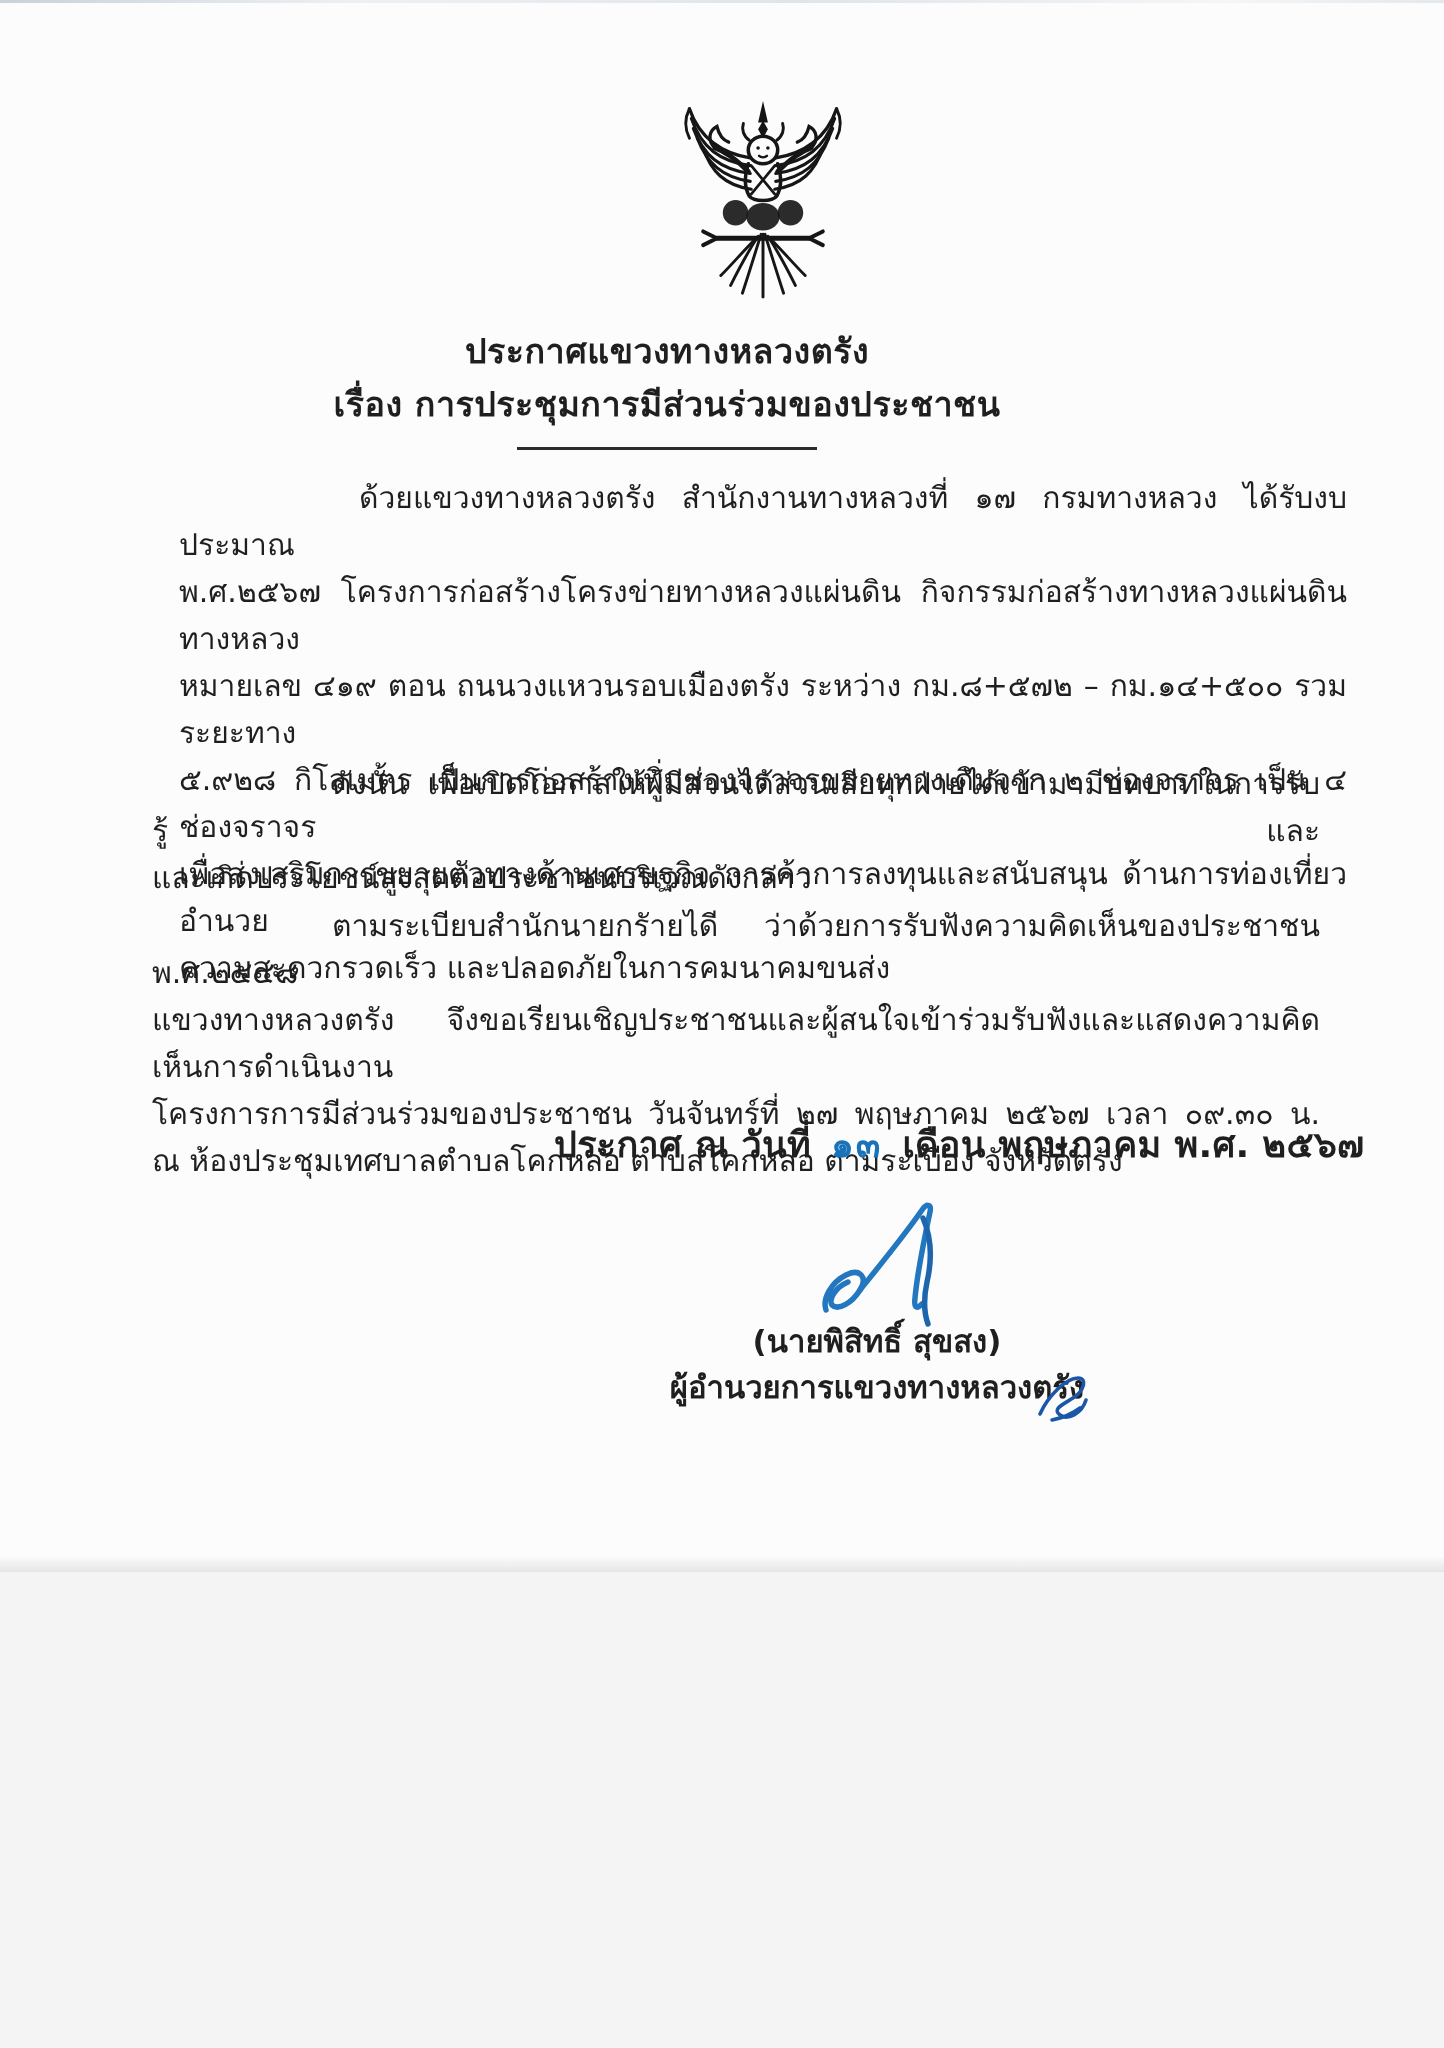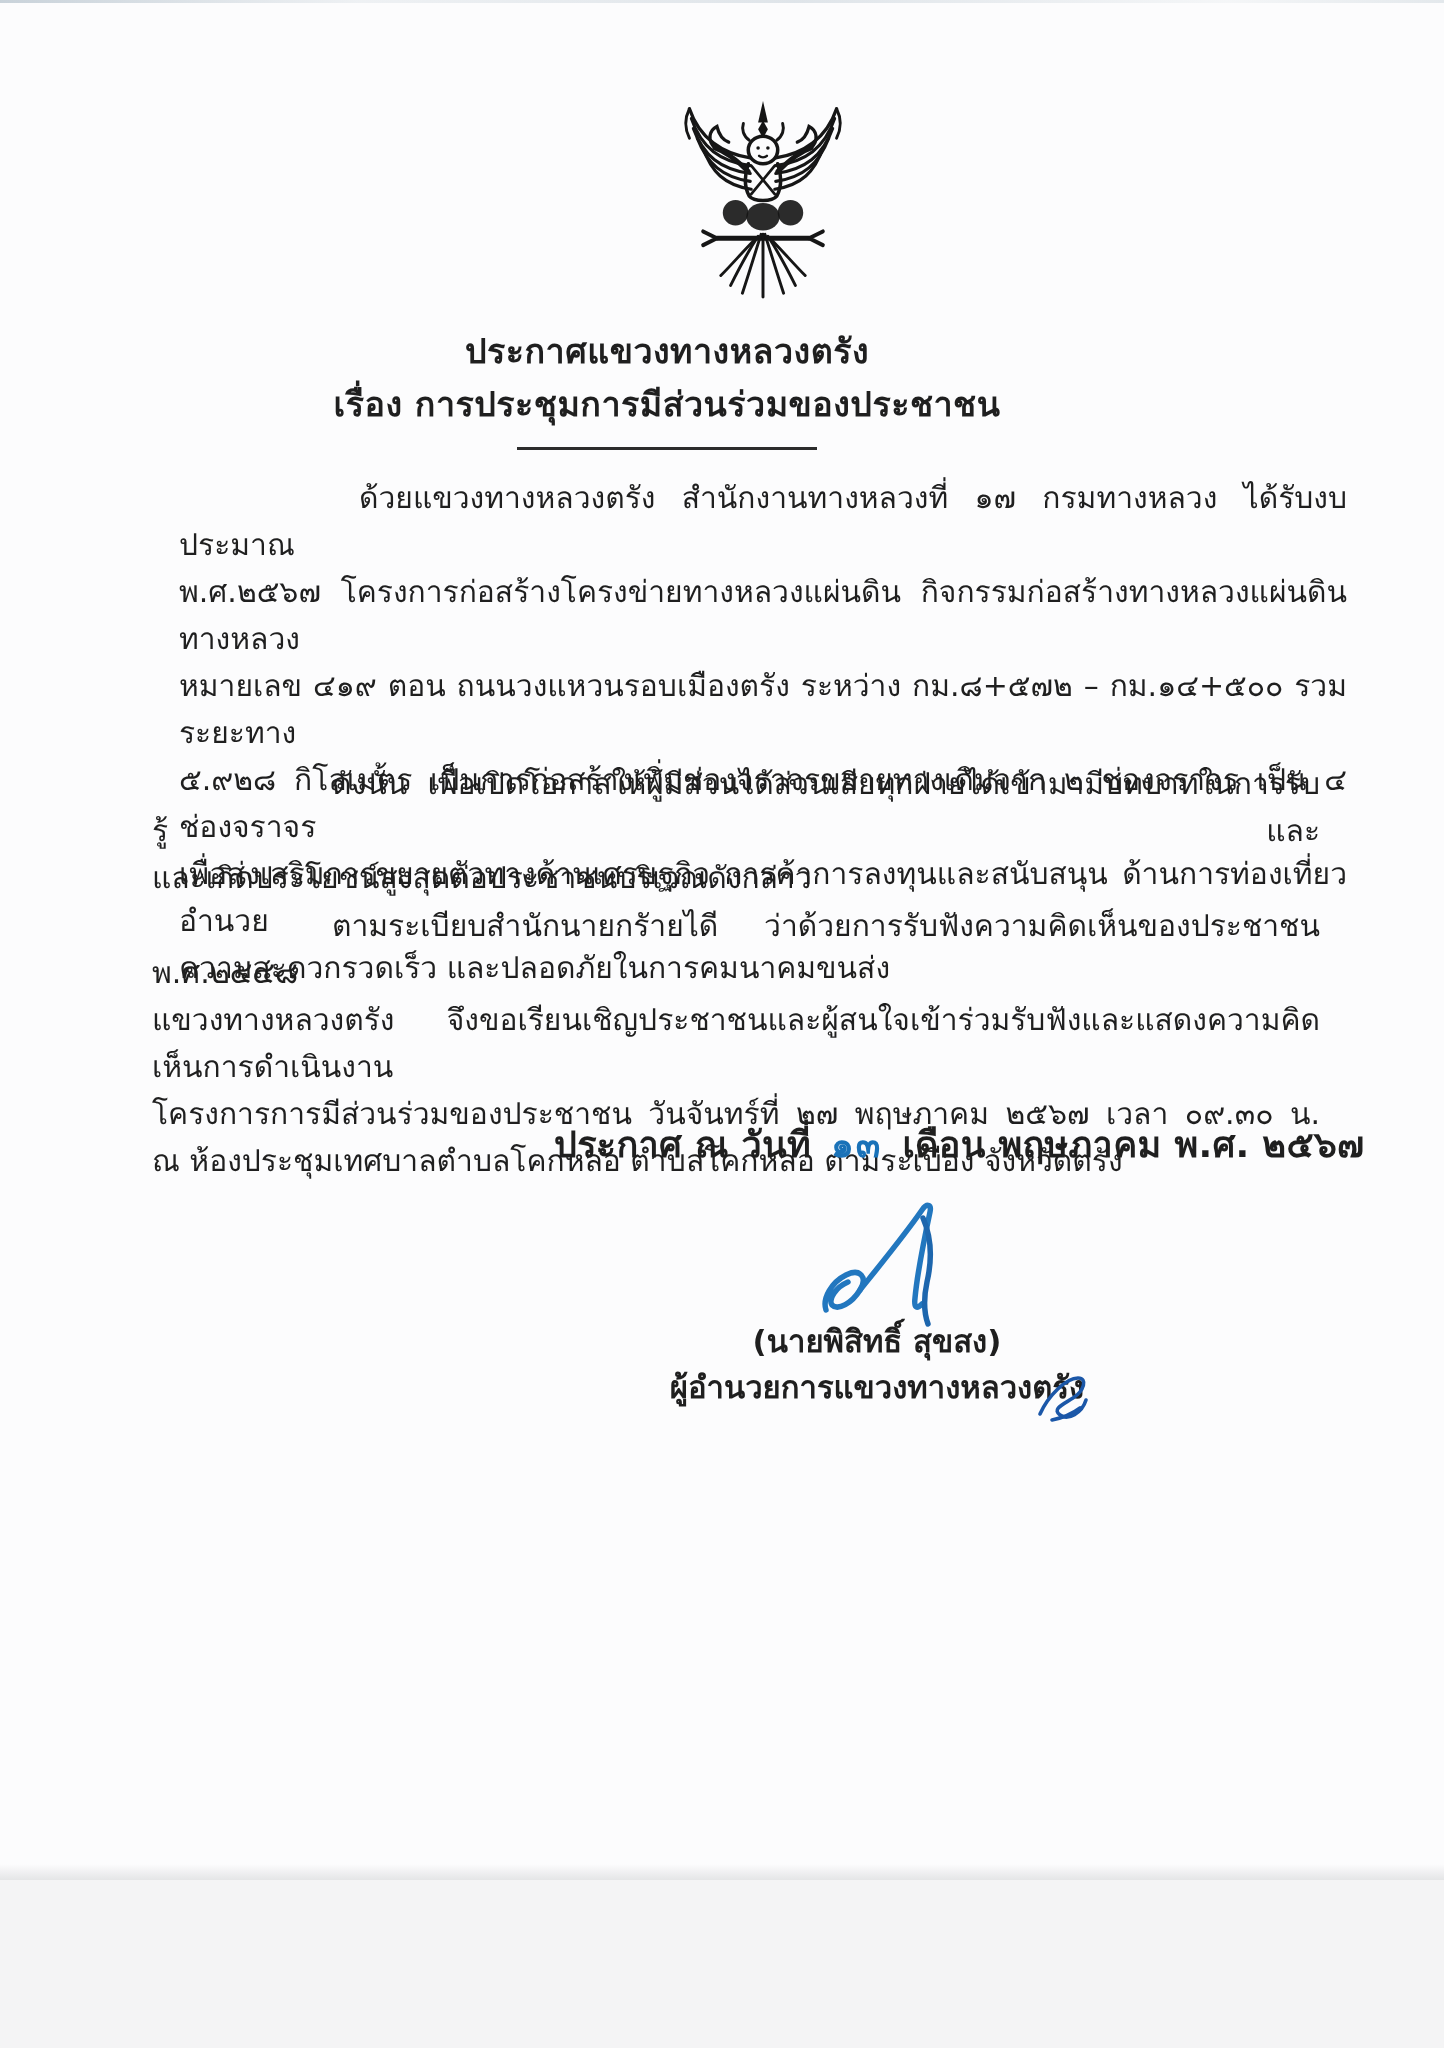--- a/index.html
+++ b/index.html
@@ -1,18 +1,18 @@
 <!DOCTYPE html>
 <html lang="th"><head>
 <meta charset="utf-8">
 <style>
   html,body{margin:0;padding:0;background:#f4f4f5;}
   .page{
     position:relative;
-    width:1444px;height:1880px;
+    width:1444px;height:1572px;
     margin:0 auto;
     background:#fcfcfd;
     overflow:hidden;
     font-family:"DejaVu Sans","Liberation Sans",sans-serif;
     color:#1f1f1f;
   }
   .scan-edge-top{
     position:absolute;top:0;left:0;right:0;height:3px;
     background:linear-gradient(90deg,#9fb0bd,#e3e8ec 25%,#c7d1d9 55%,#eef1f3 85%,#cfd8de);
     opacity:.55;

